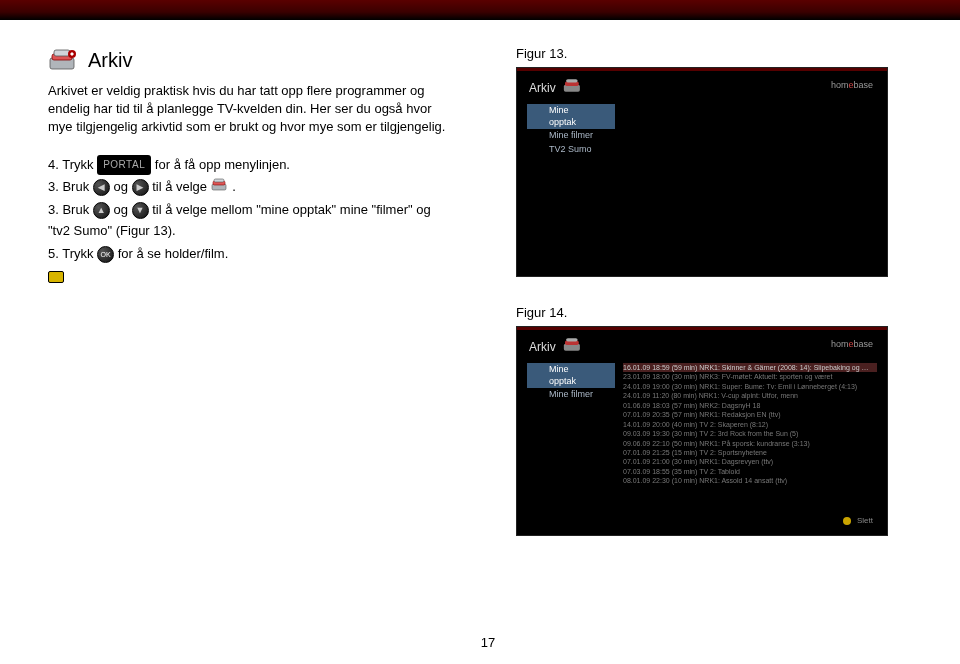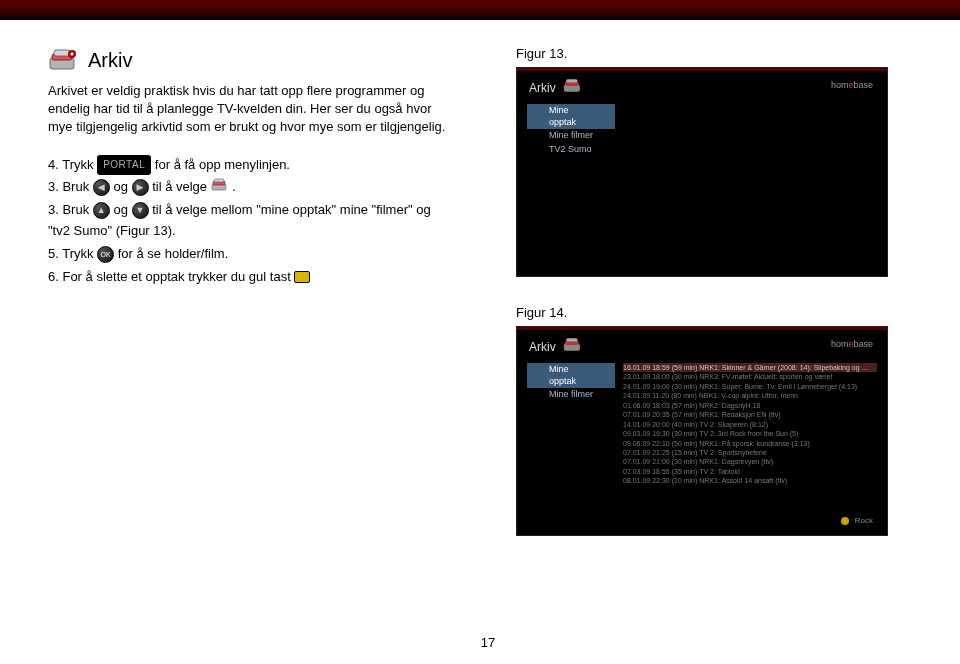--- a/index.html
+++ b/index.html
@@ -225,21 +225,20 @@
       <span> og </span>
       <span class="btn-circle">▼</span>
       <span> til å velge mellom "mine opptak" mine "filmer" og "tv2 Sumo" (Figur 13).</span>
     </li>
     <li>
       <span>5. Trykk </span>
       <span class="btn-circle ok">OK</span>
       <span> for å se holder/film.</span>
     </li>
     <li>
-      <span>6. For å slette et opptak trykker du gul tast </span>
       <span class="btn-yellow"></span>
     </li>
   </ol>
 </div>
 
 <div class="right">
   <div class="fig-label">Figur 13.</div>
   <div class="tv-mock">
     <div class="tv-strip"></div>
     <div class="tv-header">
@@ -292,18 +291,18 @@
       <div class="row">14.01.09 20:00 (40 min) TV 2: Skaperen (8:12)</div>
       <div class="row">09.03.09 19:30 (30 min) TV 2: 3rd Rock from the Sun (5)</div>
       <div class="row">09.06.09 22:10 (50 min) NRK1: På sporsk: kundranse (3:13)</div>
       <div class="row">07.01.09 21:25 (15 min) TV 2: Sportsnyhetene</div>
       <div class="row">07.01.09 21:00 (30 min) NRK1: Dagsrevyen (ttv)</div>
       <div class="row">07.03.09 18:55 (35 min) TV 2: Tabloid</div>
       <div class="row">08.01.09 22:30 (10 min) NRK1: Assold 14 ansatt (ttv)</div>
     </div>
     <div class="tv-foot">
       <span class="dot"></span>
-      <span>Rock</span>
+      <span>Slett</span>
     </div>
   </div>
 </div>
 
 <div class="pagenum">17</div>
 
 </body></html>

